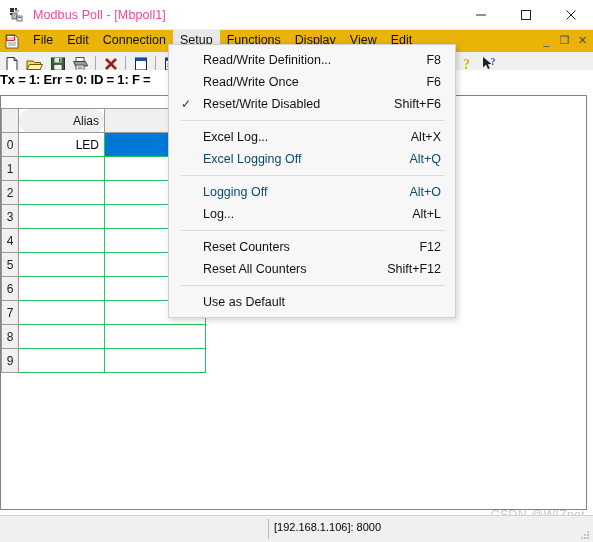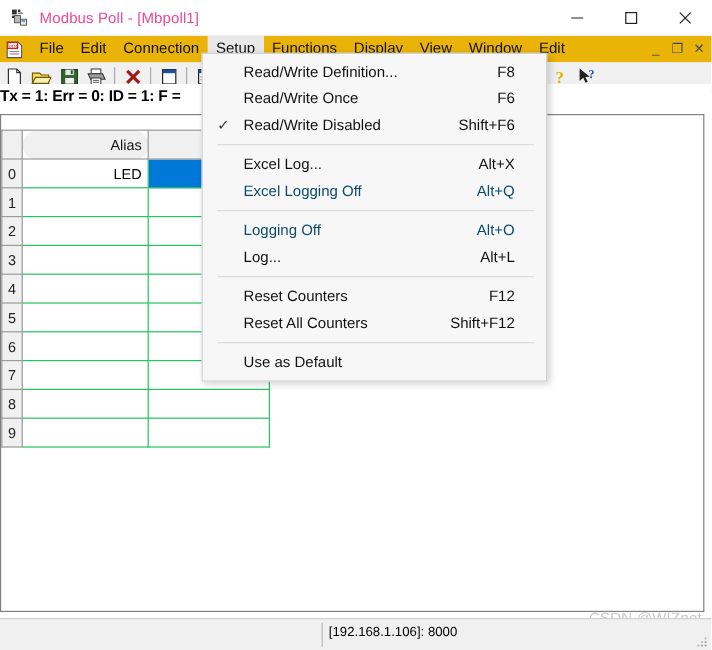--- a/index.html
+++ b/index.html
@@ -181,21 +181,21 @@
     color: #222;
   }
   .grid .colhdr {
     background: #f0f0f0;
     border: 1px solid #9a9a9a;
     text-align: right;
     font-size: 12px;
     color: #111;
     padding-right: 5px;
   }
-  .grid .c-alias { width: 105px; border-radius: 12px; }
+  .grid .c-alias { width: 86px; border-radius: 12px; }
   .grid .c-val   { width: 101px; }
   .grid .cell-alias { text-align: right; padding-right: 5px; }
   .grid .cell-selected {
     background: #0078d7;
   }
 
   
   .statusbar {
     position: absolute;
     left: 0; bottom: 0;
@@ -240,21 +240,21 @@
     border: 1px solid #d2d2d2;
     box-shadow: 2px 2px 6px rgba(0,0,0,0.18);
     padding: 4px 0 4px 0;
     z-index: 50;
     box-sizing: border-box;
   }
   .dd-item {
     height: 22px;
     display: flex;
     align-items: center;
-    padding: 0 26px 0 0;
+    padding: 0 14px 0 0;
     font-size: 12.5px;
     color: #111;
     position: relative;
   }
   .dd-item.disabled { color: #0c4a6e; }
   .dd-check {
     width: 34px;
     text-align: center;
     font-size: 12px;
     color: #333;
@@ -318,21 +318,20 @@
       <line x1="4" y1="12" x2="12" y2="12" stroke="#777" stroke-width="0.8"></line>
     </svg>
   </span>
   <div class="menu-item">File</div>
   <div class="menu-item">Edit</div>
   <div class="menu-item">Connection</div>
   <div class="menu-item active">Setup</div>
   <div class="menu-item">Functions</div>
   <div class="menu-item">Display</div>
   <div class="menu-item">View</div>
-  <div class="menu-item">Window</div>
   <div class="menu-item">Edit</div>
 
   <div class="mdi-buttons">
     <div class="mdi-btn">_</div>
     <div class="mdi-btn">❐</div>
     <div class="mdi-btn">✕</div>
   </div>
 </div>
 
 <div class="toolbar">
@@ -499,21 +498,21 @@
   </div>
 
   <div class="dd-item">
     <span class="dd-check"></span>
     <span class="dd-label">Read/Write Once</span>
     <span class="dd-accel">F6</span>
   </div>
 
   <div class="dd-item">
     <span class="dd-check">✓</span>
-    <span class="dd-label">Read/Write Disabled</span>
+    <span class="dd-label">Reset/Write Disabled</span>
     <span class="dd-accel">Shift+F6</span>
   </div>
 
   <div class="dd-sep"></div>
 
   <div class="dd-item">
     <span class="dd-check"></span>
     <span class="dd-label">Excel Log...</span>
     <span class="dd-accel">Alt+X</span>
   </div>

